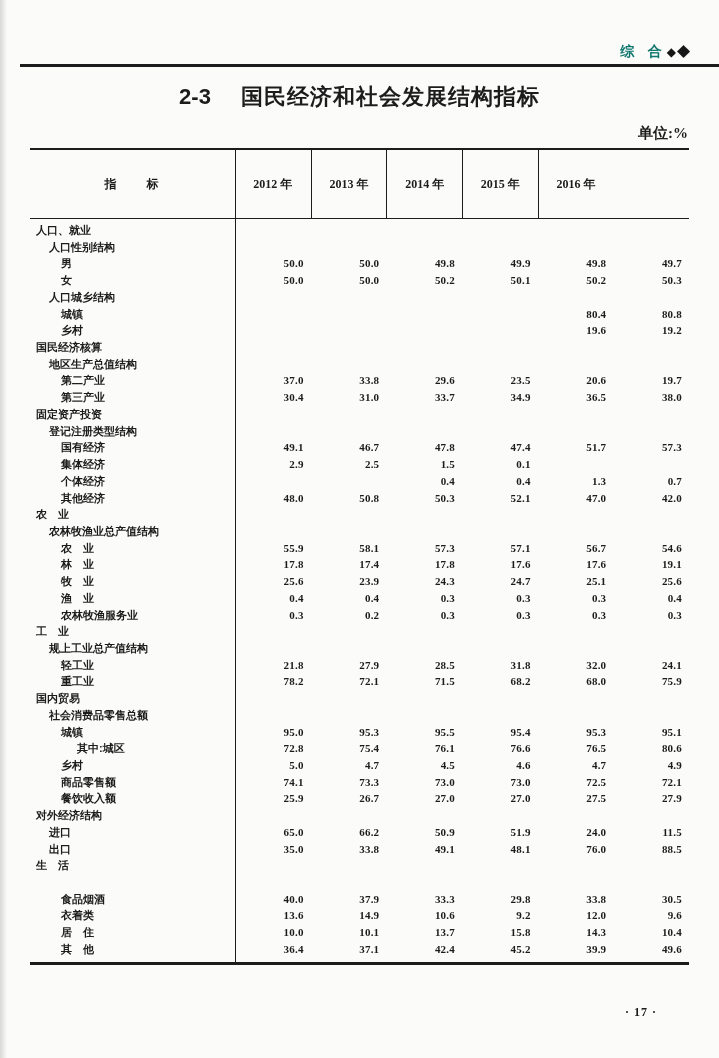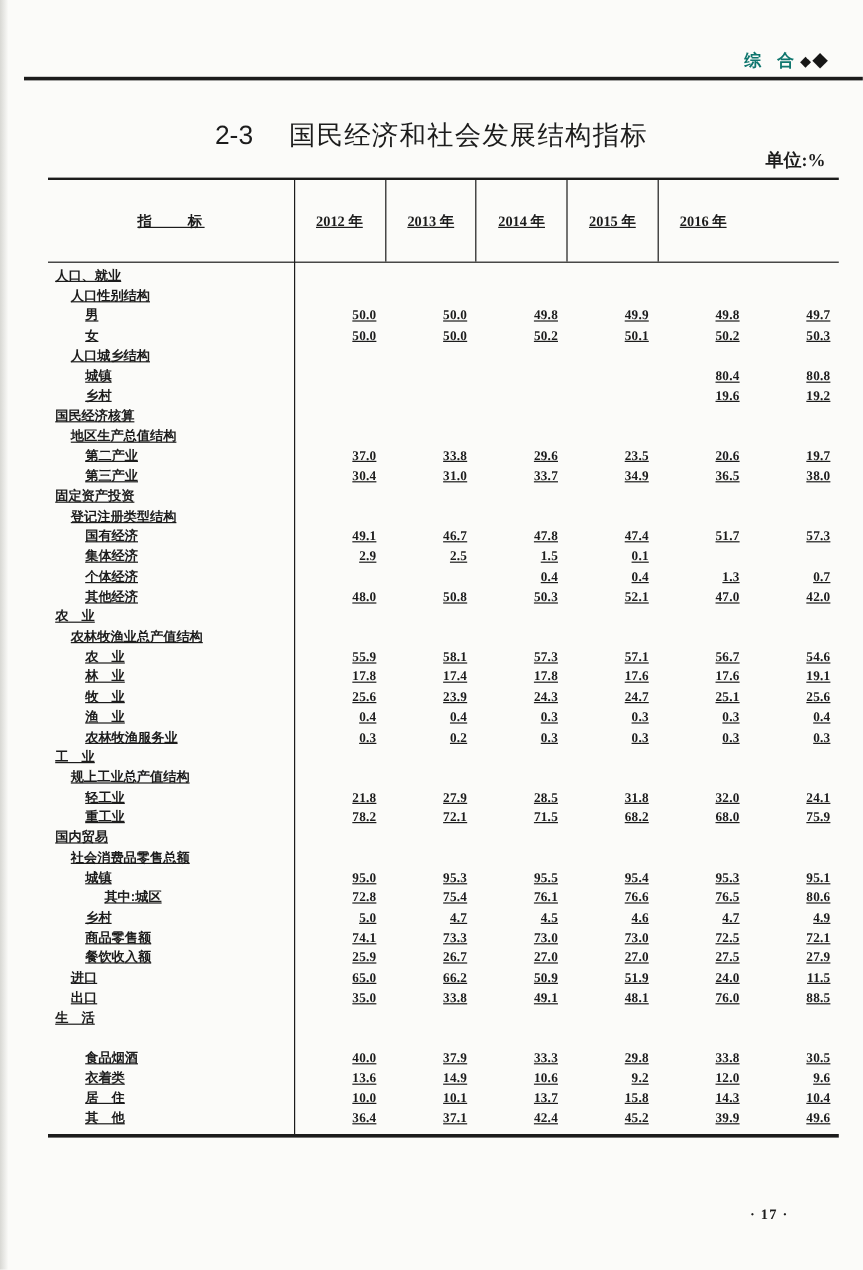--- a/index.html
+++ b/index.html
@@ -27,37 +27,35 @@
   .corner .d-small { font-size: 12px; color: #161616; letter-spacing: 1px; }
   .corner .d-large { font-size: 17px; color: #161616; letter-spacing: 0; }
   .toprule {
     position: absolute; top: 64px; left: 20px; right: 0;
     height: 3px; background: #1c1c1c;
   }
   
   .title {
     position: absolute; top: 82px; left: 0; right: 0;
     text-align: center;
-    font-weight: 400; font-size: 22px;
+    font-weight: 700; font-size: 22px;
     letter-spacing: 1px;
     font-family: "Liberation Sans", "DejaVu Sans", sans-serif;
-    margin-top: 16px;
   }
   .title .tnum { margin-right: 30px; letter-spacing: 0; }
   .unit-note {
     position: absolute; top: 124px; right: 31px;
     font-size: 15px; font-weight: 700;
   }
   
   .table {
-    position: absolute; left: 40px; top: 148px; width: 659px;
+    position: absolute; left: 30px; top: 148px; width: 659px;
     border-top: 2.5px solid #1c1c1c;
     border-bottom: 3px solid #1c1c1c;
     box-sizing: border-box;
-    text-decoration: underline;
   }
   .thead {
     display: grid;
     grid-template-columns: 205px repeat(6, 1fr);
     height: 68px;
     border-bottom: 1.5px solid #1c1c1c;
     align-items: center;
     font-weight: 700; font-size: 12px;
   }
   .th-ind { text-align: center; letter-spacing: 2px; }
@@ -427,20 +425,29 @@
         <div class="trow">
           <div class="tlabel ind2">餐饮收入额</div>
           <div class="tval">25.9</div>
           <div class="tval">26.7</div>
           <div class="tval">27.0</div>
           <div class="tval">27.0</div>
           <div class="tval">27.5</div>
           <div class="tval">27.9</div>
         </div>
         <div class="trow">
+          <div class="tlabel ind0">对外经济结构</div>
+          <div class="tval"></div>
+          <div class="tval"></div>
+          <div class="tval"></div>
+          <div class="tval"></div>
+          <div class="tval"></div>
+          <div class="tval"></div>
+        </div>
+        <div class="trow">
           <div class="tlabel ind1">进口</div>
           <div class="tval">65.0</div>
           <div class="tval">66.2</div>
           <div class="tval">50.9</div>
           <div class="tval">51.9</div>
           <div class="tval">24.0</div>
           <div class="tval">11.5</div>
         </div>
         <div class="trow">
           <div class="tlabel ind1">出口</div>

